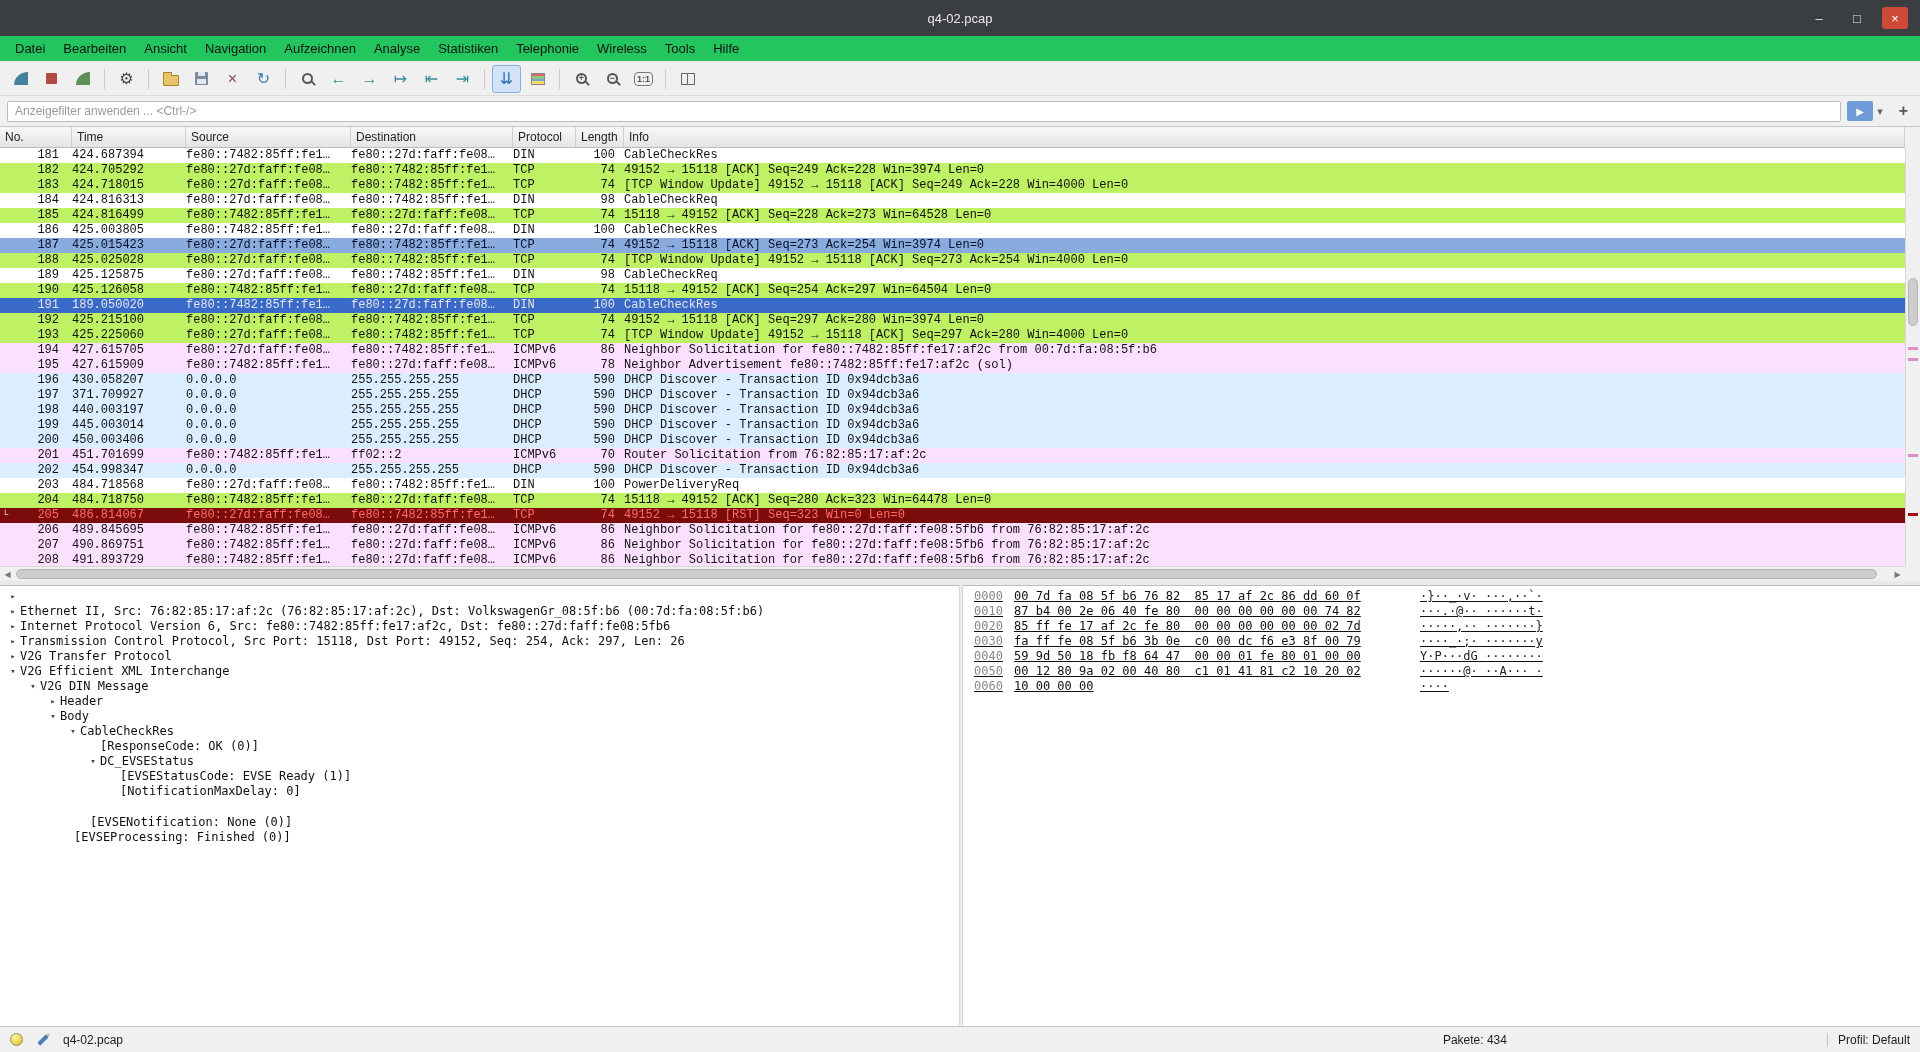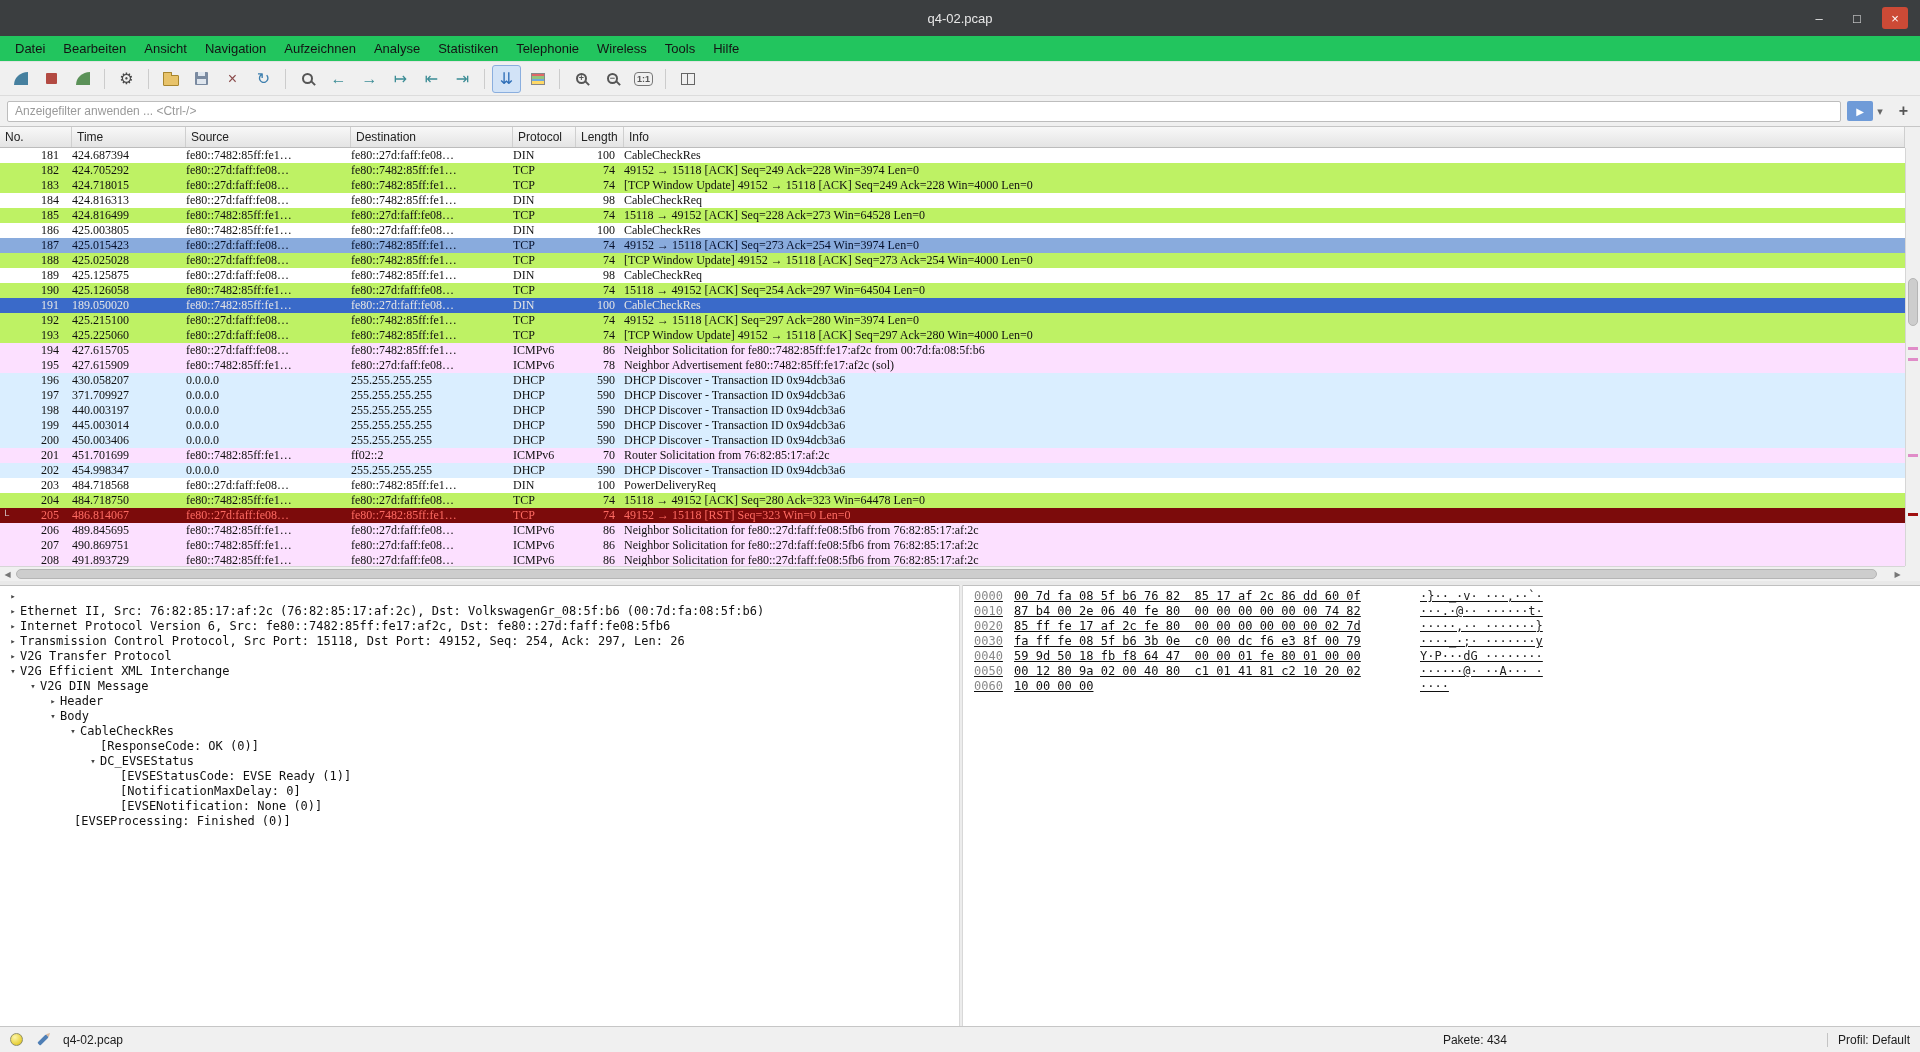--- a/index.html
+++ b/index.html
@@ -83,21 +83,21 @@
   #plheader { position:absolute; top:127px; left:0; right:15px; height:21px;
     display:flex; background:linear-gradient(#f8f8f8, #e4e4e4);
     border-bottom:1px solid #bcbcbc; font-size:12px; color:#222; }
   .hcell { border-right:1px solid #cfcfcf; height:100%; display:flex;
     align-items:center; padding-left:5px; overflow:hidden; white-space:nowrap; }
   .w-no{width:72px;} .w-time{width:114px;} .w-src{width:165px;}
   .w-dst{width:162px;} .w-proto{width:63px;} .w-len{width:48px;} .w-info{flex:1;}
 
   #plrows { position:absolute; top:148px; left:0; right:15px; height:418px;
     overflow:hidden; background:#fff;
-    font-family:Liberation Serif, serif; font-size:12px; color:#101010; }
+    font-family:Liberation Mono, monospace; font-size:12px; color:#101010; }
   .prow { display:flex; height:15px; line-height:15px; white-space:nowrap;
     position:relative; }
   .cell { overflow:hidden; flex:none; }
   .c-no{width:72px; text-align:right; padding-right:13px;}
   .c-time{width:114px;} .c-src{width:165px;} .c-dst{width:162px;}
   .c-proto{width:63px;} .c-len{width:48px; text-align:right; padding-right:9px;}
   .c-info{flex:1;}
   .row-mark { position:absolute; left:2px; top:0; font-size:10px; color:#e0e0e0; }
   .r-din { background:#ffffff; }
   .r-tcp { background:#bef264; }
@@ -601,21 +601,21 @@
       <span class="ttext">DC_EVSEStatus</span>
     </div>
     <div class="trow" style="padding-left: 106px;">
       <span class="arrow"></span>
       <span class="ttext">[EVSEStatusCode: EVSE Ready (1)]</span>
     </div>
     <div class="trow" style="padding-left: 106px;">
       <span class="arrow"></span>
       <span class="ttext">[NotificationMaxDelay: 0]</span>
     </div>
-    <div class="trow" style="padding-left: 106px;">
+    <div class="trow" style="padding-left: 76px; margin-top: 16px;">
       <span class="arrow"></span>
       <span class="ttext">[EVSENotification: None (0)]</span>
     </div>
     <div class="trow" style="padding-left: 60px;">
       <span class="arrow"></span>
       <span class="ttext">[EVSEProcessing: Finished (0)]</span>
     </div>
   </div>
 <div id="panesplit"></div>
 <div id="hexpane">

